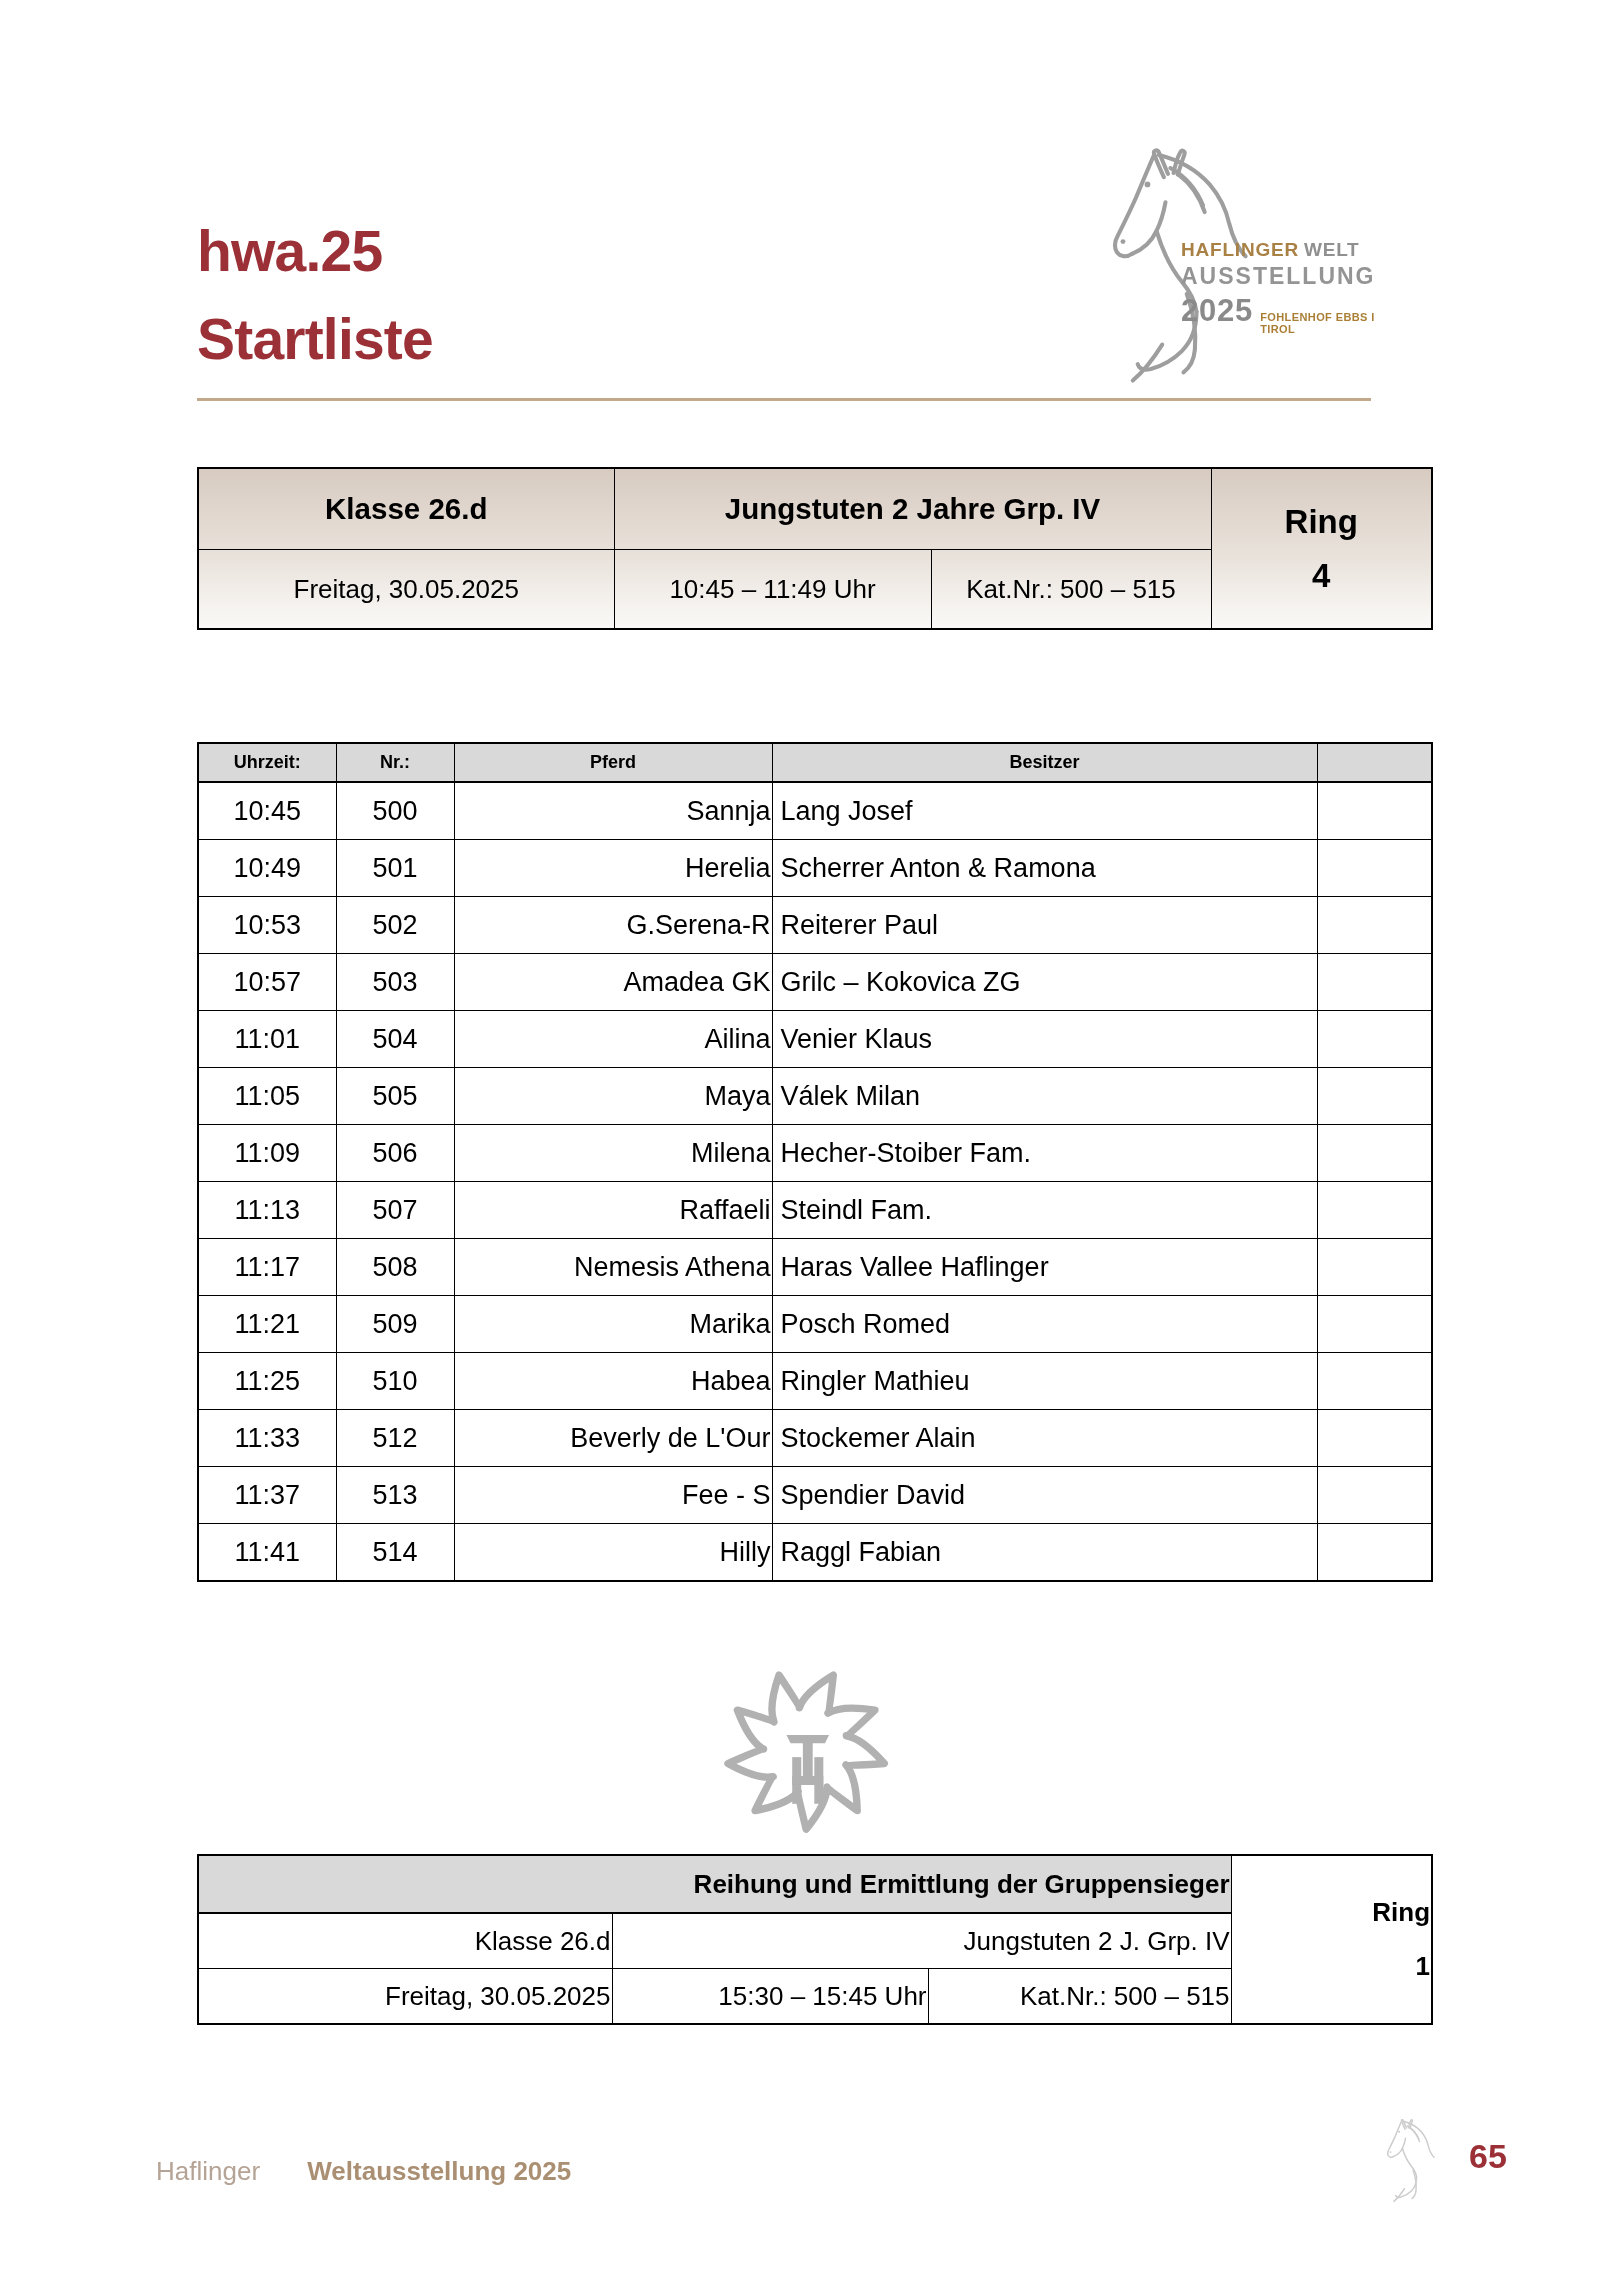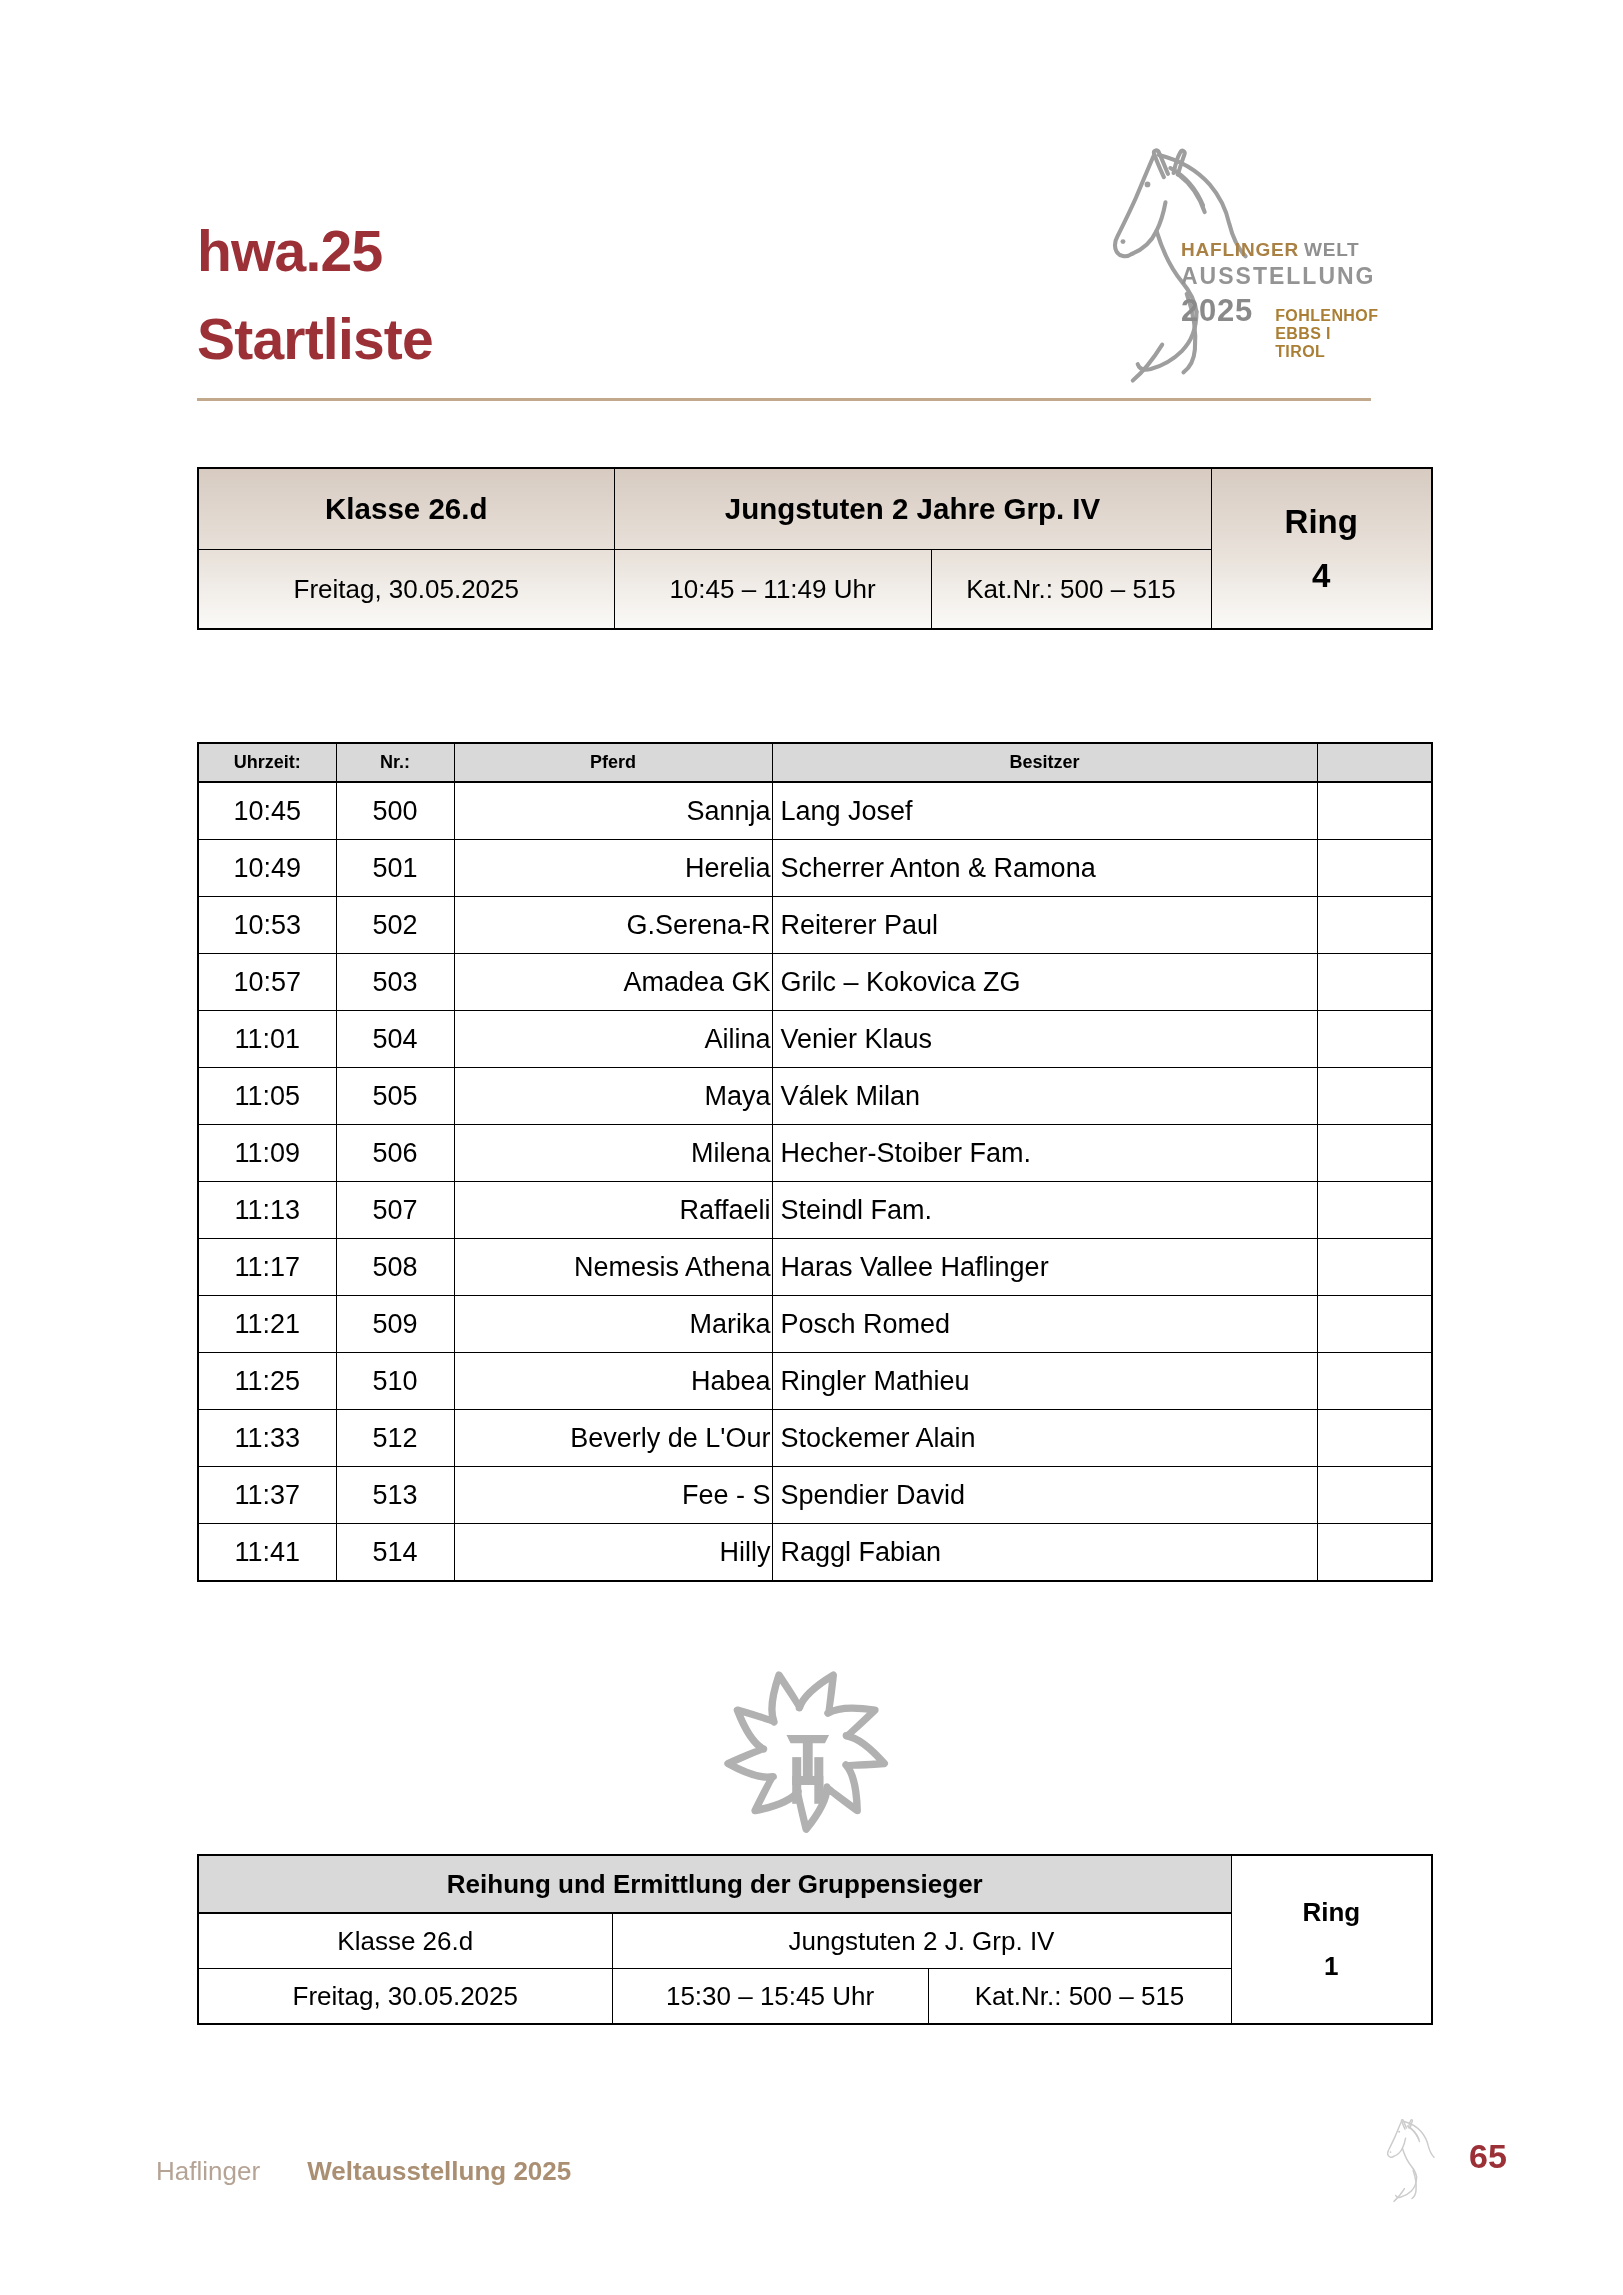--- a/index.html
+++ b/index.html
@@ -12,21 +12,21 @@
 
   
   .logo-horse{position:absolute;left:1105px;top:148px;color:#9e9e9e;}
   .logo-text{position:absolute;left:1181px;top:239px;width:197px;}
   .logo-line1{display:flex;align-items:baseline;gap:4.9px;font-weight:700;font-size:19px;letter-spacing:0.8px;}
   .logo-gold{color:#aa8145;}
   .logo-silver{color:#909090;}
   .logo-line2{font-weight:700;font-size:23px;letter-spacing:2px;color:#949494;margin-top:1.6px;}
   .logo-line3{display:flex;align-items:baseline;margin-top:3.3px;}
   .logo-year{font-weight:700;font-size:31px;color:#8a8a8a;letter-spacing:0.8px;}
-  .logo-venue{font-weight:700;font-size:16px;color:#aa7f35;margin-left:22px;letter-spacing:0.4px;}
+  .logo-venue{font-weight:700;font-size:11px;color:#aa7f35;margin-left:7px;letter-spacing:0.4px;}
 
   
   table{border-collapse:collapse;table-layout:fixed;}
   td,th{overflow:hidden;}
 
   
   .info-table{position:absolute;left:197px;top:467px;width:1234px;
     background:linear-gradient(180deg,#d7cbc1 0%,#e9e2db 55%,#fbfaf8 100%);border:2.5px solid #000;}
   .info-table td{border:1.6px solid #000;text-align:center;vertical-align:middle;}
   .info-table .r1{height:78px;font-size:29.5px;font-weight:700;}
@@ -42,21 +42,21 @@
   .start-table td{height:54px;border:1.6px solid #000;font-size:27px;vertical-align:middle;}
   .start-table td:nth-child(1),.start-table td:nth-child(2){text-align:center;}
   .start-table td:nth-child(3){padding-left:18px;text-align:right;}
   .start-table td:nth-child(4){padding-left:8px;}
 
   
   .star-logo{position:absolute;left:721px;top:1663px;color:#b1b1b1;}
 
   
   .ranking-table{position:absolute;left:197px;top:1854px;width:1234px;border:2.5px solid #000;background:#fff;}
-  .ranking-table td{border:1.6px solid #000;text-align:center;vertical-align:middle;font-size:26px;}
+  .ranking-table td{border:1.6px solid #000;text-align:right;vertical-align:middle;font-size:26px;}
   .ranking-table .head{height:54px;background:#d9d9d9;font-weight:700;border-bottom:2.5px solid #000;}
   .ranking-table .r{height:52px;}
 
   
   .footer-brand{position:absolute;left:156px;top:2156px;font-size:26px;}
   .footer-brand .light{color:#b5a395;font-weight:400;}
   .footer-brand .bold{color:#aa8f73;font-weight:700;margin-left:40px;}
   .footer-horse{position:absolute;left:1384px;top:2119px;color:#cccccc;}
   .page-number{position:absolute;left:1469px;top:2137px;font-size:34px;font-weight:700;color:#9c3037;}
 </style>

